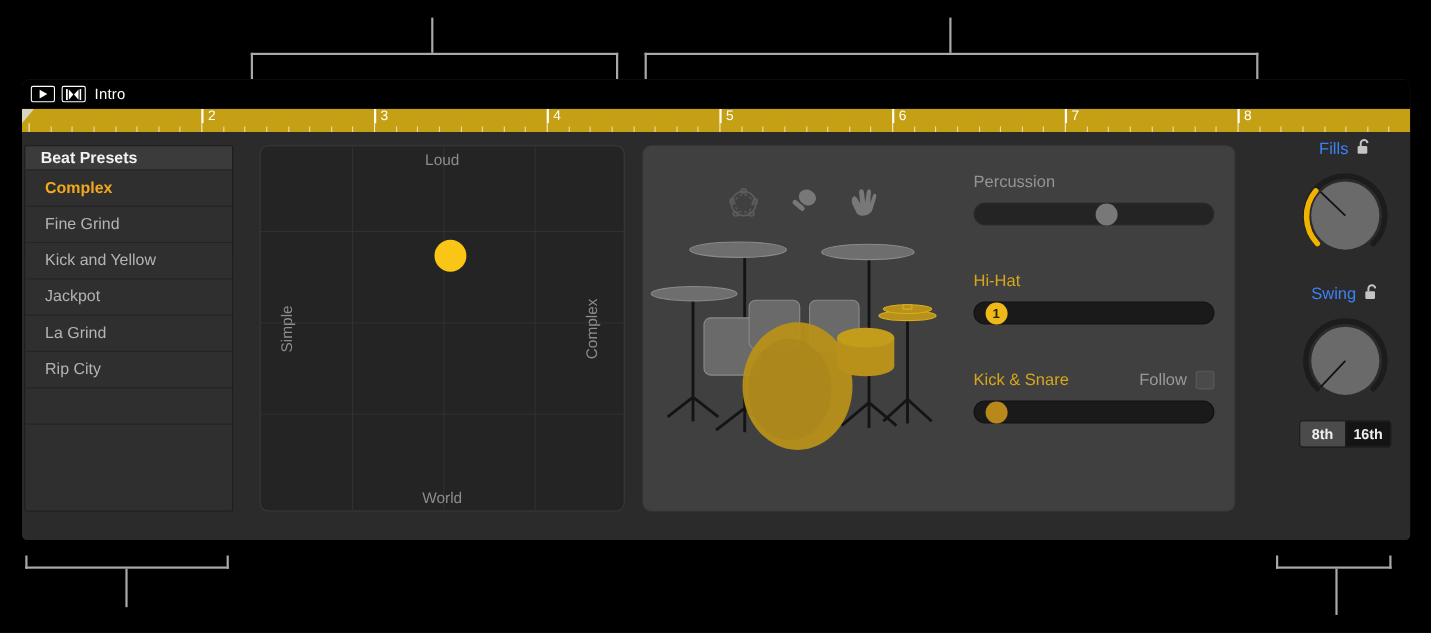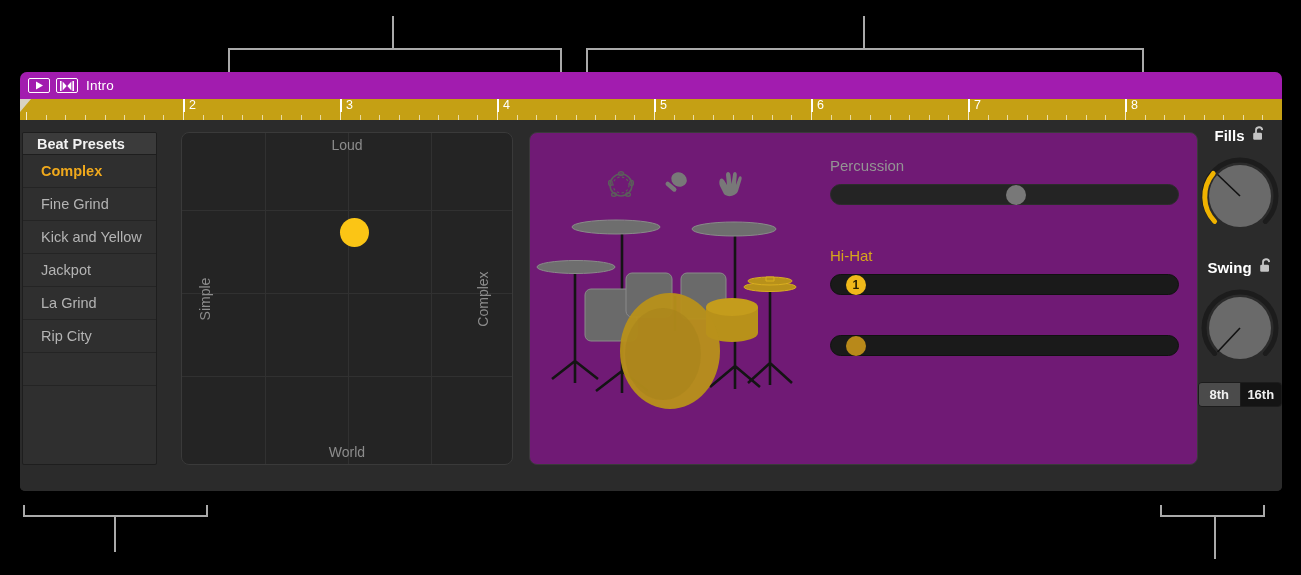--- a/index.html
+++ b/index.html
@@ -28,21 +28,21 @@
     position: absolute; left: 20px; top: 72px;
     width: 1262px; height: 419px;
     background: #2b2b2b;
     border-radius: 7px 7px 5px 5px;
     overflow: hidden;
   }
 
   
   #header {
     position: relative; height: 48px; width: 100%;
-    background: #a21caf;
+    background: #000000;
     border-bottom: 1px solid #171717;
   }
   #header-top {
     position: relative; height: 27px;
     display: flex; align-items: center; gap: 6px;
     padding-left: 8px;
   }
   .hdr-icon {
     width: 22px; height: 15px;
     border: 1.5px solid #ffffff;
@@ -141,22 +141,22 @@
     position: absolute; width: 29px; height: 29px;
     border-radius: 50%;
     background: #fbc515;
     left: 160px; top: 88px;
   }
 
   
   #drum-panel-wrap { margin: 12px 0 0 16px; }
   #drum-panel {
     position: relative;
-    width: 669px; height: 333px;
-    background: #701a75;
+    width: 539px; height: 333px;
+    background: #404040;
     border: 1px solid #3a3a3a;
     border-radius: 8px;
     display: flex;
   }
   #kit-area { position: relative; width: 290px; height: 100%; }
   #perc-icons {
     position: absolute; left: 76px; top: 36px;
     display: flex; gap: 24px; align-items: center;
   }
   #kit-art { position: absolute; left: 0px; top: 78px; }
@@ -191,21 +191,21 @@
     display: flex; align-items: center; justify-content: center; }
   .sl-knob.darkgold { background: #b8891a; }
 
   
   #rail {
     width: 118px; margin-left: auto; position: relative;
     padding-top: 4px;
   }
   .knob-title {
     display: flex; align-items: center; justify-content: center; gap: 7px;
-    color: #ffffff; font-size: 15px; font-weight: bold;
+    color: #3b82f6; font-size: 15px; font-weight: normal;
     height: 22px;
   }
   .knob {
     position: relative; width: 84px; height: 84px; margin: 8px auto 0;
   }
   .knob svg { display: block; }
   .seg {
     margin: 12px auto 0; width: 84px; height: 25px;
     display: flex; border-radius: 4px; overflow: hidden;
     border: 1px solid #1c1c1c;
@@ -464,20 +464,27 @@
                 </div>
                 <div class="mix-group">
                   <div class="mix-label-row">
                     <span class="mix-label gold">Hi-Hat</span>
                   </div>
                   <div class="slider">
                     <div class="sl-knob gold" style="left: calc(4% + 11px);">1</div>
                   </div>
                 </div>
                 <div class="mix-group">
+                  <div class="mix-label-row">
+                    <span class="mix-label gold">Kick &amp; Snare</span>
+                    <div class="follow-wrap">
+                      <span class="follow-label">Follow</span>
+                      <span class="follow-box"></span>
+                    </div>
+                  </div>
                   <div class="slider">
                     <div class="sl-knob darkgold" style="left: calc(4% + 11px);"></div>
                   </div>
                 </div>
               </div>
         </div>
 
       </div>
     </div>
 

